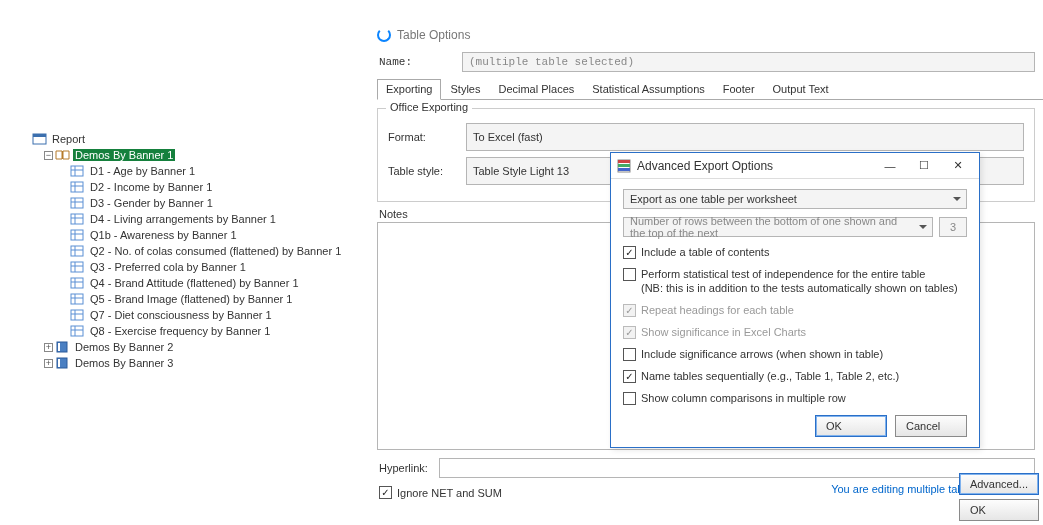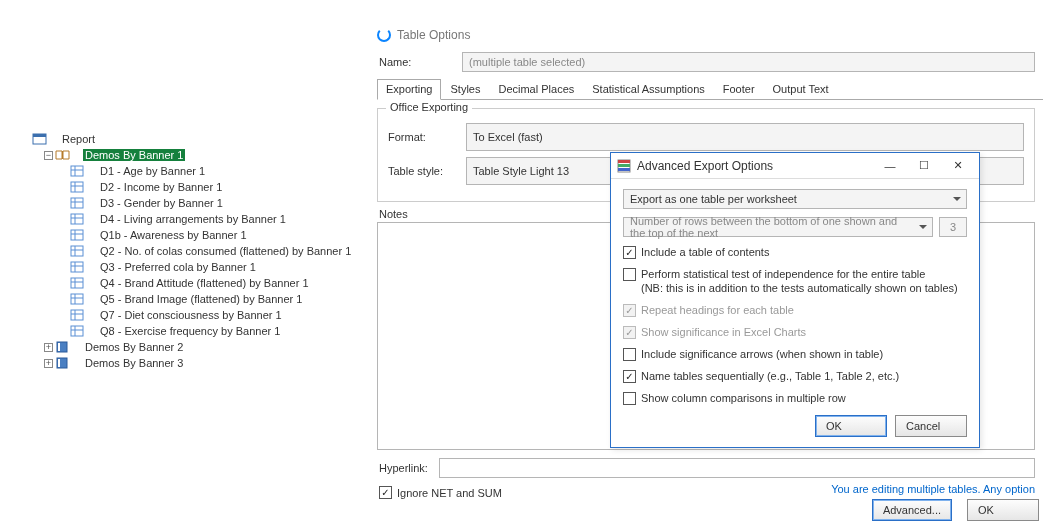--- a/index.html
+++ b/index.html
@@ -16,34 +16,34 @@
   }
   .root { display: flex; height: 100%; }
   .left-pane { width: 377px; padding-top: 131px; padding-left: 32px; }
   .tree { }
   .tree-row { display: flex; align-items: center; height: 16px; white-space: nowrap; }
   .tree-exp {
     width: 9px; height: 9px; border: 1px solid #888; display:inline-flex; align-items:center; justify-content:center;
     font-size: 9px; line-height: 7px; color:#555; background:#fff; margin-right:2px;
   }
   .tree-ico { display:inline-block; width:16px; height:14px; margin-right:2px; }
-  .tree-label { padding: 0 2px; margin-left: 10px; }
+  .tree-label { padding: 0 2px; }
   .sel { background:#15803d; color:#fff; }
   .indent-1 { padding-left: 12px; }
   .indent-2 { padding-left: 38px; }
   .ic-report svg, .ic-book svg, .ic-item svg { display:block; }
   
   .right-pane { flex:1; position:relative; padding: 28px 0 0 0; }
   .header-row { display:flex; align-items:center; margin-bottom:10px; padding-left:0;}
   .spinner {
     width:14px; height:14px; border:2px solid #0a84ff; border-top-color:transparent; border-radius:50%;
     display:inline-block; margin-right:6px;
   }
   .header-title { color:#777; font-size:12px; }
-  .prop-row { display:flex; align-items:center; margin-bottom:6px; }
+  .prop-row { display:flex; align-items:center; margin-bottom:6px;font-family:Liberation Mono, monospace; }
   .prop-label { width:85px; padding-left:2px; }
   .prop-field {
     flex:1; height:20px; border:1px solid #b5b5b5; background:#f4f4f4;
     padding:2px 6px; color:#888; display:flex; align-items:center; margin-right:8px;
   }
   .tabs { display:flex; border-bottom:1px solid #aaa; margin-top:4px; }
   .tab { padding:3px 8px 4px 8px; border:1px solid transparent; position:relative; top:1px; background:transparent; color:#333;}
   .tab.active { border:1px solid #aaa; border-bottom:1px solid #fff; background:#fff;}
   .group-box { border:1px solid #ccc; margin:8px 8px 0 0; padding:8px 10px 10px 10px; position:relative;}
   .group-title { position:absolute; top:-8px; left:8px; background:#fff; padding:0 4px; color:#333;}
@@ -54,21 +54,21 @@
   .notes-area { border:1px solid #b5b5b5; height:228px; margin-right:8px; background:#fff;}
   .hyper-row { display:flex; align-items:center; margin:8px 8px 0 0;}
   .hyper-label { width:62px; padding-left:2px;}
   .hyper-input { flex:1; height:20px; border:1px solid #b5b5b5; background:#fff;}
   .check-row { display:flex; align-items:center; margin:8px 0 0 2px;}
   .chk { width:13px; height:13px; border:1px solid #555; margin-right:5px; display:inline-flex; align-items:center; justify-content:center; background:#fff;}
   .chk.checked::after{ content:"✓"; font-size:10px; color:#222; line-height:10px;}
   .chk.disabled{ border-color:#bbb; background:#f2f2f2;}
   .chk.disabled.checked::after{ color:#999;}
   .status-bar { position:absolute; right:0; bottom:30px; color:#0066cc; font-size:11px; padding-right:8px;}
-  .btn-bar { position:absolute; right:4px; bottom:0; display:flex; gap:15px; padding:4px 0;}
+  .btn-bar { position:absolute; right:4px; bottom:0; display:flex; gap:4px; padding:4px 0;flex-direction:column;}
   .btn { min-width:72px; height:22px; border:1px solid #8a8a8a; background:linear-gradient(#fdfdfd,#e6e6e6); display:inline-flex; align-items:center; padding:0 10px;}
   .btn.focus { border:1px solid #2a6fc7; box-shadow:0 0 0 1px #7fb2ee inset;}
   
   
   .dialog {
     position:absolute; left:610px; top:152px; width:370px;
     border:1px solid #2a6fc7; background:#fff; box-shadow:2px 2px 6px rgba(0,0,0,.1);
   }
   .dlg-title { height:26px; display:flex; align-items:center; border-bottom:1px solid #ddd; padding:0 4px 0 6px; background:#fff;}
   .dlg-ico { width:14px; height:14px; margin-right:6px; display:inline-block;}

